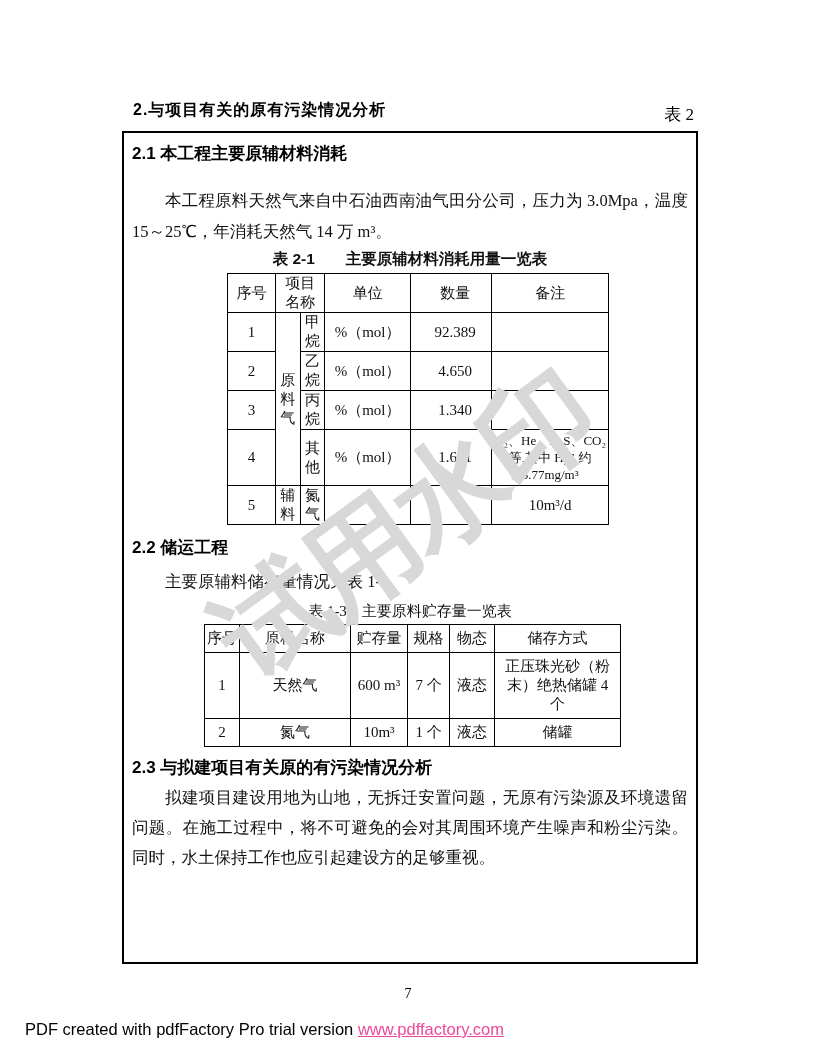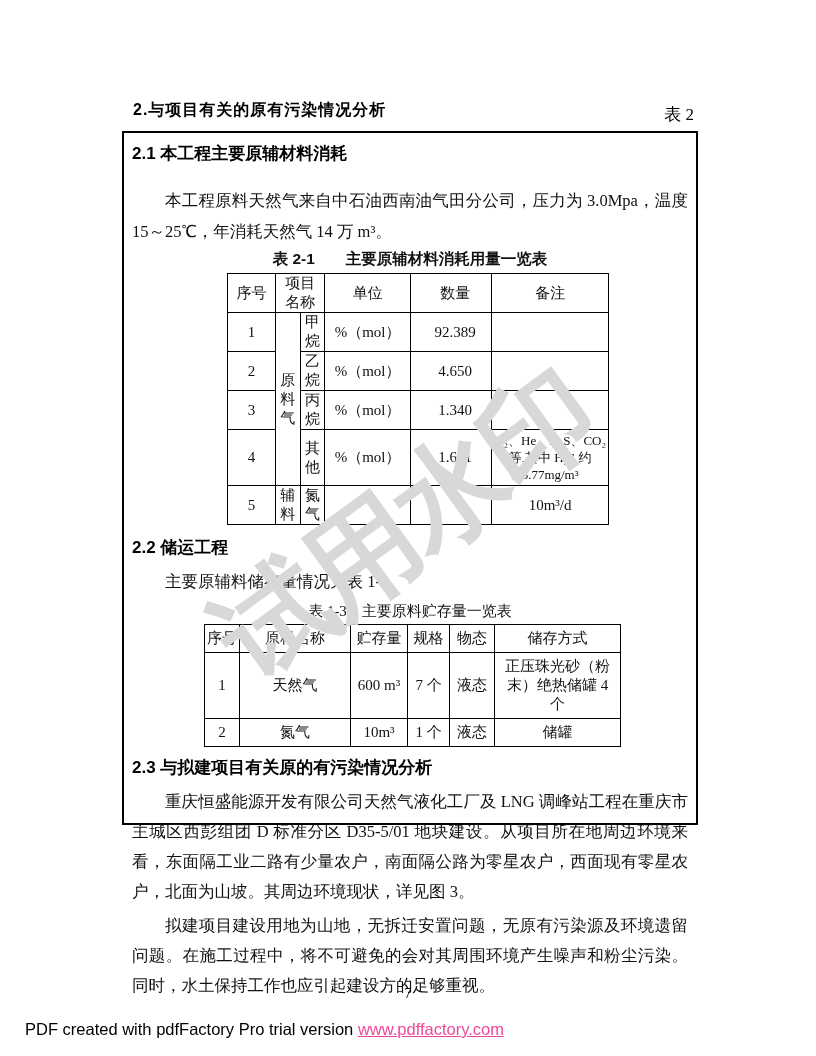--- a/index.html
+++ b/index.html
@@ -17,21 +17,21 @@
     font-family:"Liberation Sans", sans-serif;
     font-weight:bold;font-size:16px;letter-spacing:1px;color:#000;
   }
   .table-ref{
     position:absolute;right:122px;top:103px;
     font-size:17px;color:#000;
   }
   
   .outer-box{
     position:absolute;left:122px;top:131px;
-    width:576px;height:694px;
+    width:576px;height:833px;
     border:2px solid #000;
     box-sizing:border-box;
     padding:10px 8px 0 8px;
   }
   .sec-title{
     font-family:"Liberation Sans", sans-serif;
     font-weight:bold;font-size:17px;color:#000;
     margin:0 0 0 0;line-height:22px;
   }
   .para{
@@ -183,21 +183,20 @@
       <td class="c-name">氮气</td>
       <td class="c-amt">10m³</td>
       <td class="c-spec">1 个</td>
       <td class="c-state">液态</td>
       <td class="c-meth">储罐</td>
     </tr>
   </tbody>
     </table>
 
   <div class="sec-title" style="margin-top:10px;">2.3 与拟建项目有关原的有污染情况分析</div>
-  <p class="para tight">重庆恒盛能源开发有限公司天然气液化工厂及 LNG 调峰站工程在重庆市主城区西彭组团 D 标准分区 D35-5/01 地块建设。从项目所在地周边环境来看，东面隔工业二路有少量农户，南面隔公路为零星农户，西面现有零星农户，北面为山坡。其周边环境现状，详见图 3。</p>
   <p class="para tight" style="margin-top:4px;">拟建项目建设用地为山地，无拆迁安置问题，无原有污染源及环境遗留问题。在施工过程中，将不可避免的会对其周围环境产生噪声和粉尘污染。同时，水土保持工作也应引起建设方的足够重视。</p>
 
 </div>
 
 <div class="watermark">试用水印</div>
 
 <div class="page-number">7</div>
 <div class="pdf-credit">
   <span>PDF created with pdfFactory Pro trial version </span><a href="#">www.pdffactory.com</a>
 </div>

